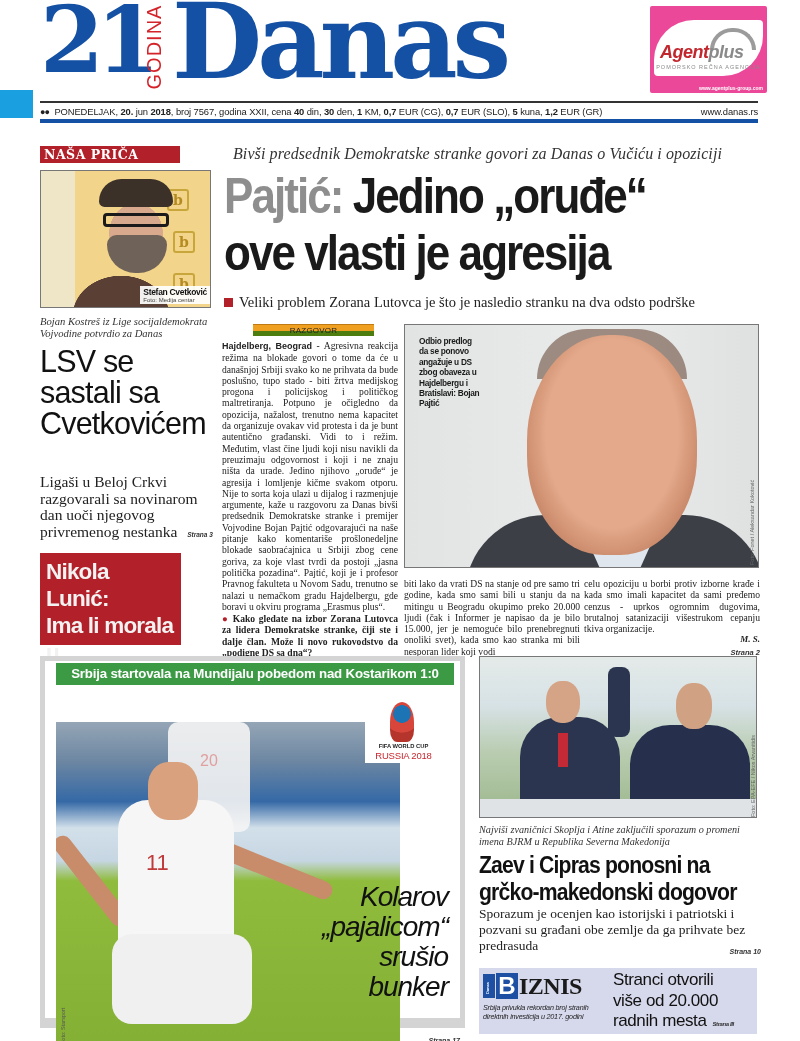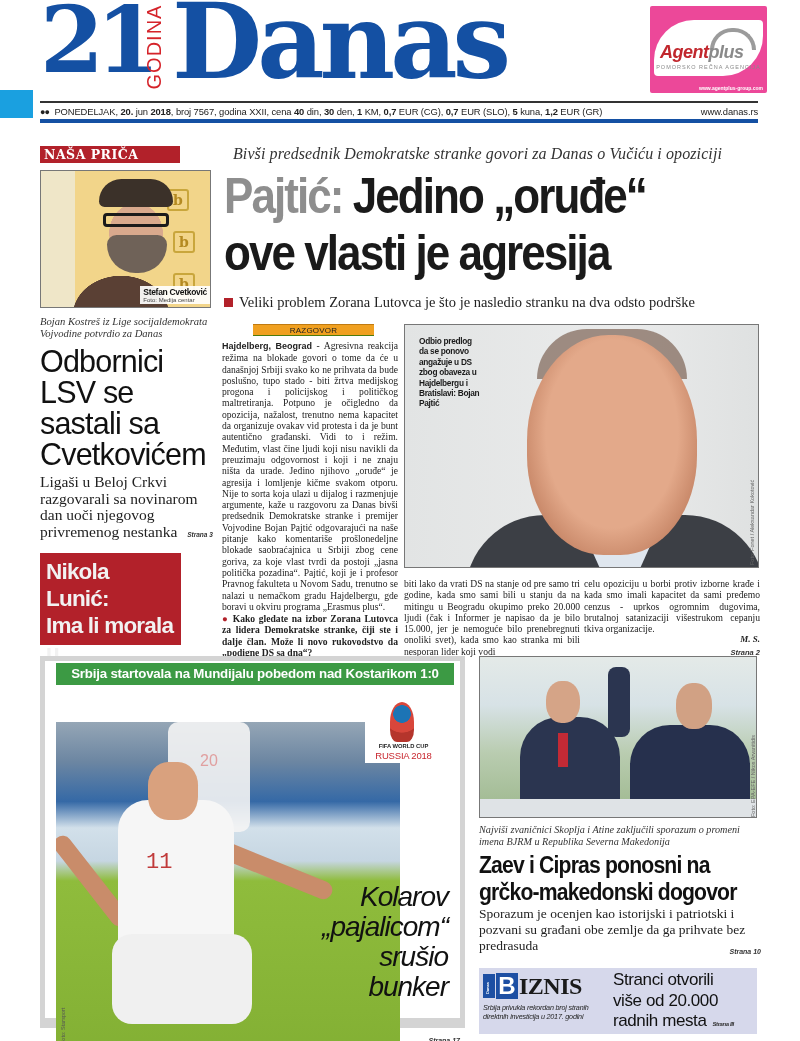--- a/index.html
+++ b/index.html
@@ -53,21 +53,21 @@
   .lunic-box .t { font-family: "Liberation Sans", sans-serif; font-weight: bold; font-size: 22.5px; line-height: 27px; color: #f2f2f2; letter-spacing: -0.8px; }
   .lunic-box .strana-small { color: #f2d4d4; margin-left: 14px; font-size: 6.5px; letter-spacing: 0; }
 
   
   .kicker-main { left: 233px; top: 145px; width: 560px; font-style: italic; font-size: 16px; color: #333; letter-spacing: 0.1px; }
   .head-main { left: 224px; top: 168px; width: 560px; font-family: "Liberation Sans", sans-serif; font-weight: bold; font-size: 50px; line-height: 57px; color: #1a1a1a; letter-spacing: -2.2px; transform: scaleX(0.88); transform-origin: 0 0; white-space: nowrap; }
   .head-main .grey { color: #8e8e8e; }
   .deck-main { left: 224px; top: 294px; width: 560px; font-size: 14.5px; color: #222; display: flex; align-items: center; gap: 6px; }
   .red-square { display: inline-block; width: 9px; height: 9px; background: #b2212a; }
 
-  .razgovor-tag { left: 253px; top: 324px; width: 121px; height: 12px; background: #f0a020; border-top: 1px solid #c07a10; border-bottom: 1px solid #4d7c0f; font-family: "Liberation Sans", sans-serif; font-size: 8px; text-align: center; line-height: 11px; color: #222; letter-spacing: 0.2px; }
+  .razgovor-tag { left: 253px; top: 324px; width: 121px; height: 12px; background: #f0a020; border-top: 1px solid #c07a10; border-bottom: 5px solid #4d7c0f; font-family: "Liberation Sans", sans-serif; font-size: 8px; text-align: center; line-height: 11px; color: #222; letter-spacing: 0.2px; }
 
   .body-col { font-size: 9.6px; line-height: 11.3px; color: #222; text-align: justify; hyphens: manual; }
   .col1 { left: 222px; top: 340px; width: 176px; }
   .col1 .dateline-lead { font-family: "Liberation Sans", sans-serif; font-weight: bold; font-size: 9px; }
   .col1 .q { font-weight: bold; display: block; margin-top: 1px; }
   .bullet-red { color: #b2212a; }
   .col1 .p2 { text-indent: 10px; display: block; }
 
   .pajtic-photo { left: 404px; top: 324px; width: 355px; height: 244px; border: 1px solid #777; overflow: hidden;
     background: linear-gradient(90deg, #e2e4e4 0%, #eaebeb 60%, #dfe1e1 100%); }
@@ -86,21 +86,21 @@
   
   .sport-frame { left: 40px; top: 656px; width: 425px; height: 372px; border: 5px solid #d4d4d4; border-bottom-width: 10px; background: #fff; }
   .sport-banner { left: 56px; top: 663px; width: 398px; height: 22px; background: #3c9a44; color: #fff; font-family: "Liberation Sans", sans-serif; font-weight: bold; font-size: 13.3px; line-height: 22px; text-align: center; letter-spacing: -0.2px; }
   .sport-photo { left: 56px; top: 722px; width: 344px; height: 331px; overflow: hidden;
     background: linear-gradient(180deg, #95a6b6 0%, #6c86a2 12%, #3569a6 24%, #d2e0ea 32%, #c6d6e2 42%, #8fbc3c 48%, #83b034 100%); }
   .sport-photo .player { position: absolute; left: 62px; top: 78px; width: 116px; height: 150px; background: #f6f6f6; border-radius: 30px 30px 10px 10px; }
   .sport-photo .head { position: absolute; left: 92px; top: 40px; width: 50px; height: 58px; background: #d9a17e; border-radius: 40%; }
   .sport-photo .shorts { position: absolute; left: 56px; top: 212px; width: 140px; height: 90px; background: #f0f0f0; border-radius: 20px; }
   .sport-photo .arm-l { position: absolute; left: -20px; top: 150px; width: 110px; height: 18px; background: #c98c6a; transform: rotate(52deg); border-radius: 9px; }
   .sport-photo .arm-r { position: absolute; left: 160px; top: 140px; width: 120px; height: 18px; background: #c98c6a; transform: rotate(22deg); border-radius: 9px; }
-  .sport-photo .num { position: absolute; left: 90px; top: 128px; font-family: Liberation Mono, monospace; font-size: 22px; color: #c03a3a; }
+  .sport-photo .num { position: absolute; left: 90px; top: 128px; font-family: Liberation Sans, sans-serif; font-size: 22px; color: #c03a3a; }
   .sport-photo .bg-player { position: absolute; left: 112px; top: 0px; width: 82px; height: 110px; background: #f4f4f4; border-radius: 10px; opacity: 0.9; }
   .sport-photo .bg-num { position: absolute; left: 144px; top: 30px; font-family: "Liberation Sans", sans-serif; font-size: 16px; color: #e0a0a0; }
   .fifa-logo { left: 365px; top: 699px; width: 77px; height: 64px; background: #fff; }
   .fifa-logo .trophy { position: absolute; left: 25px; top: 3px; width: 24px; height: 40px; background: radial-gradient(circle at 50% 30%, #1c74b5 0 28%, #d8463b 30% 60%, #b5352c 62%); border-radius: 50% 50% 30% 30%; }
   .fifa-logo .t1 { position: absolute; left: 0; top: 44px; width: 77px; text-align: center; font-family: "Liberation Sans", sans-serif; font-weight: bold; font-size: 5.8px; color: #222; }
   .fifa-logo .t2 { position: absolute; left: 0; top: 51px; width: 77px; text-align: center; font-family: "Liberation Sans", sans-serif; font-size: 9.5px; color: #c8262e; letter-spacing: -0.2px; }
   .sport-head { left: 300px; top: 882px; width: 148px; text-align: right; font-family: "Liberation Sans", sans-serif; font-size: 28px; line-height: 30px; color: #111; letter-spacing: -1px; font-style: italic; }
   .sport-strana { left: 400px; top: 1029px; width: 60px; text-align: right; }
 
   
@@ -178,21 +178,20 @@
   <div class="beard"></div>
   <div class="glasses"></div>
   <div class="portrait-cap">
     <div class="n">Stefan Cvetković</div>
     <div class="f">Foto: Medija centar</div>
   </div>
 </div>
 
 <div class="abs kostres-kicker">Bojan Kostreš iz Lige socijaldemokrata Vojvodine potvrdio za Danas</div>
 <div class="abs odbornici-head">
-  <div>Odbornici</div>
   <div>LSV se</div>
   <div>sastali sa</div>
   <div>Cvetkovićem</div>
 </div>
 <div class="abs odbornici-deck">
   <span>Ligaši u Beloj Crkvi razgovarali sa novinarom dan uoči njegovog privremenog nestanka</span>
   <span class="strana-small" style="margin-left:6px">Strana 3</span>
 </div>
 
 <div class="abs lunic-box">

